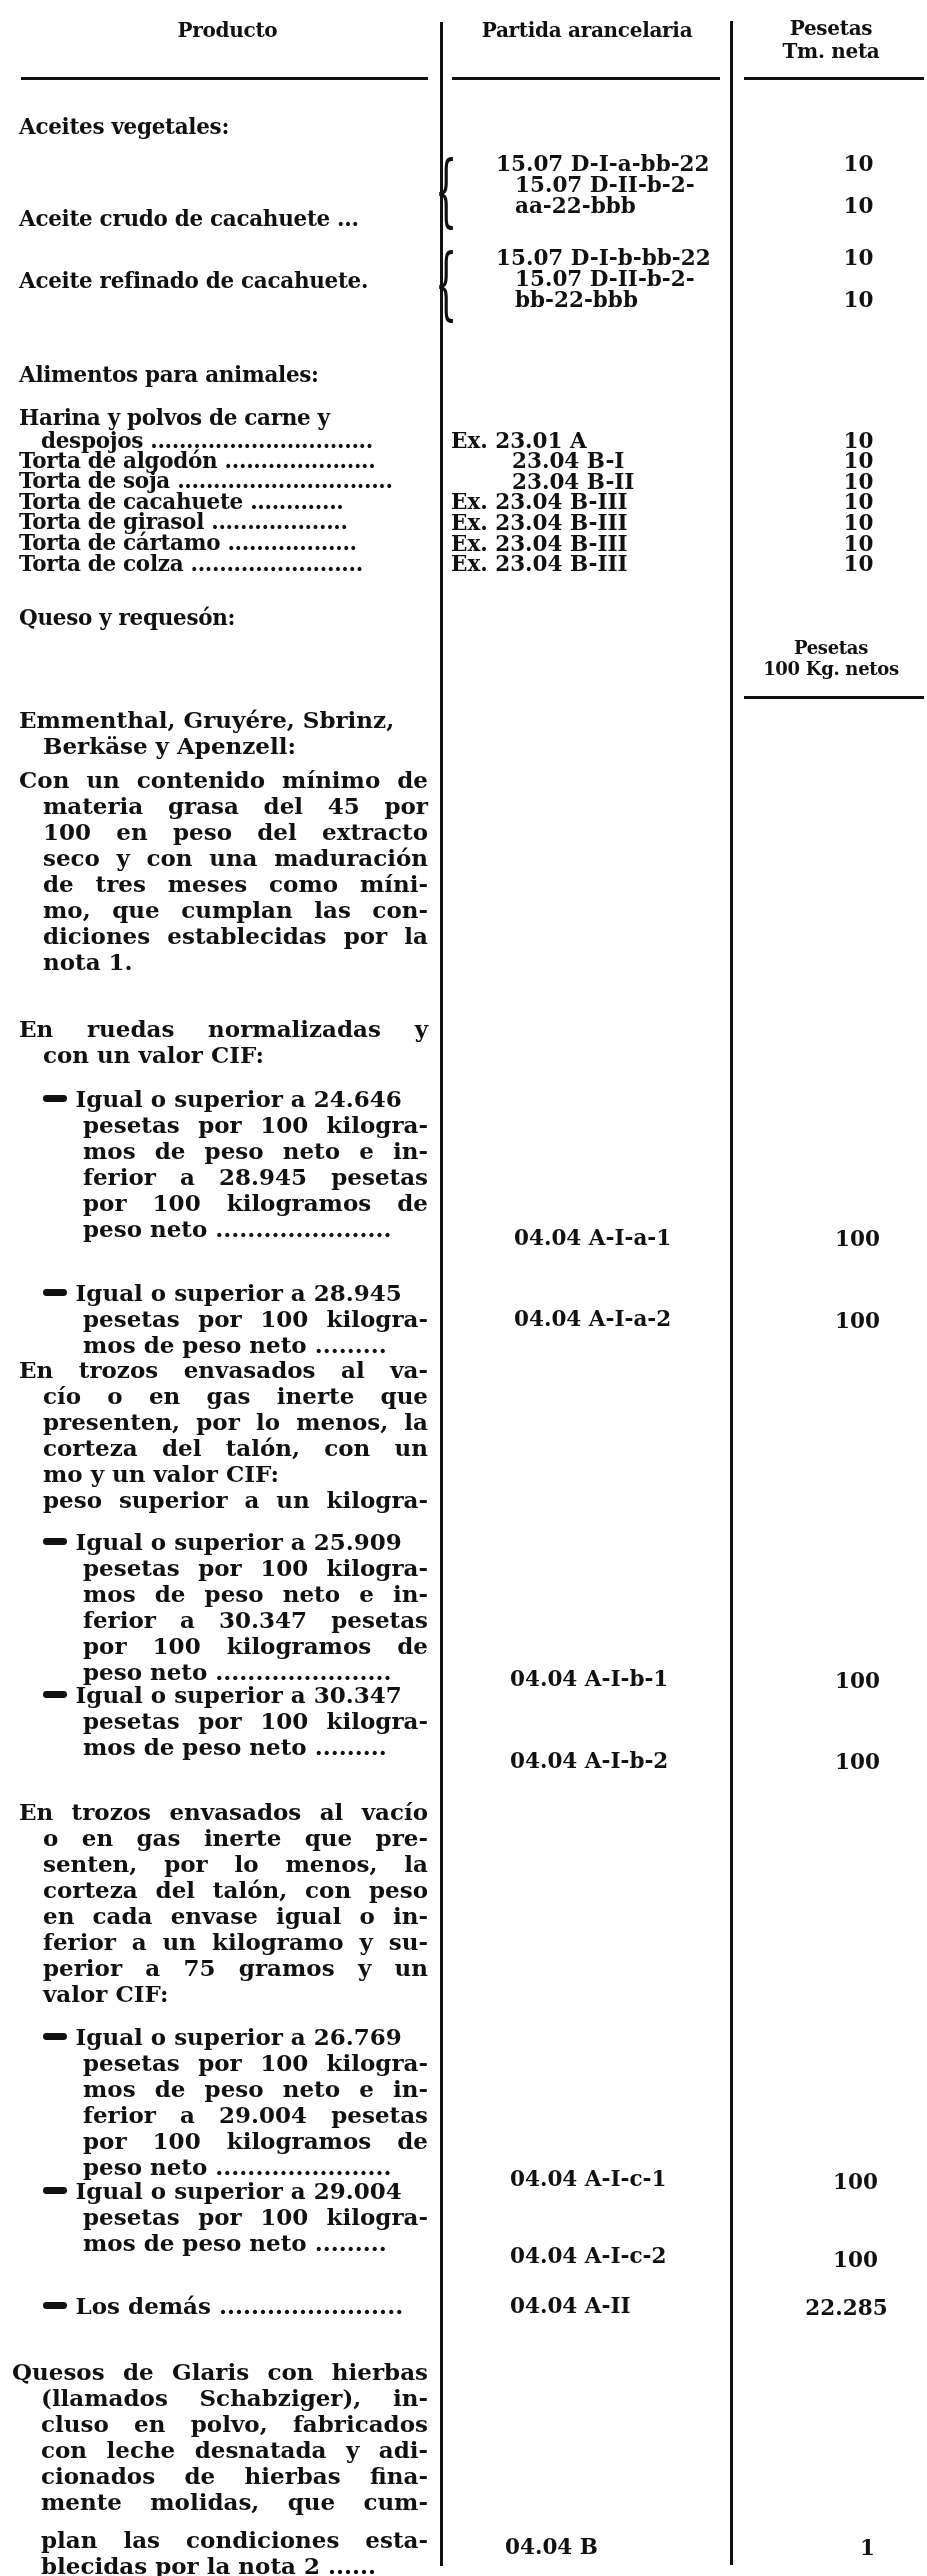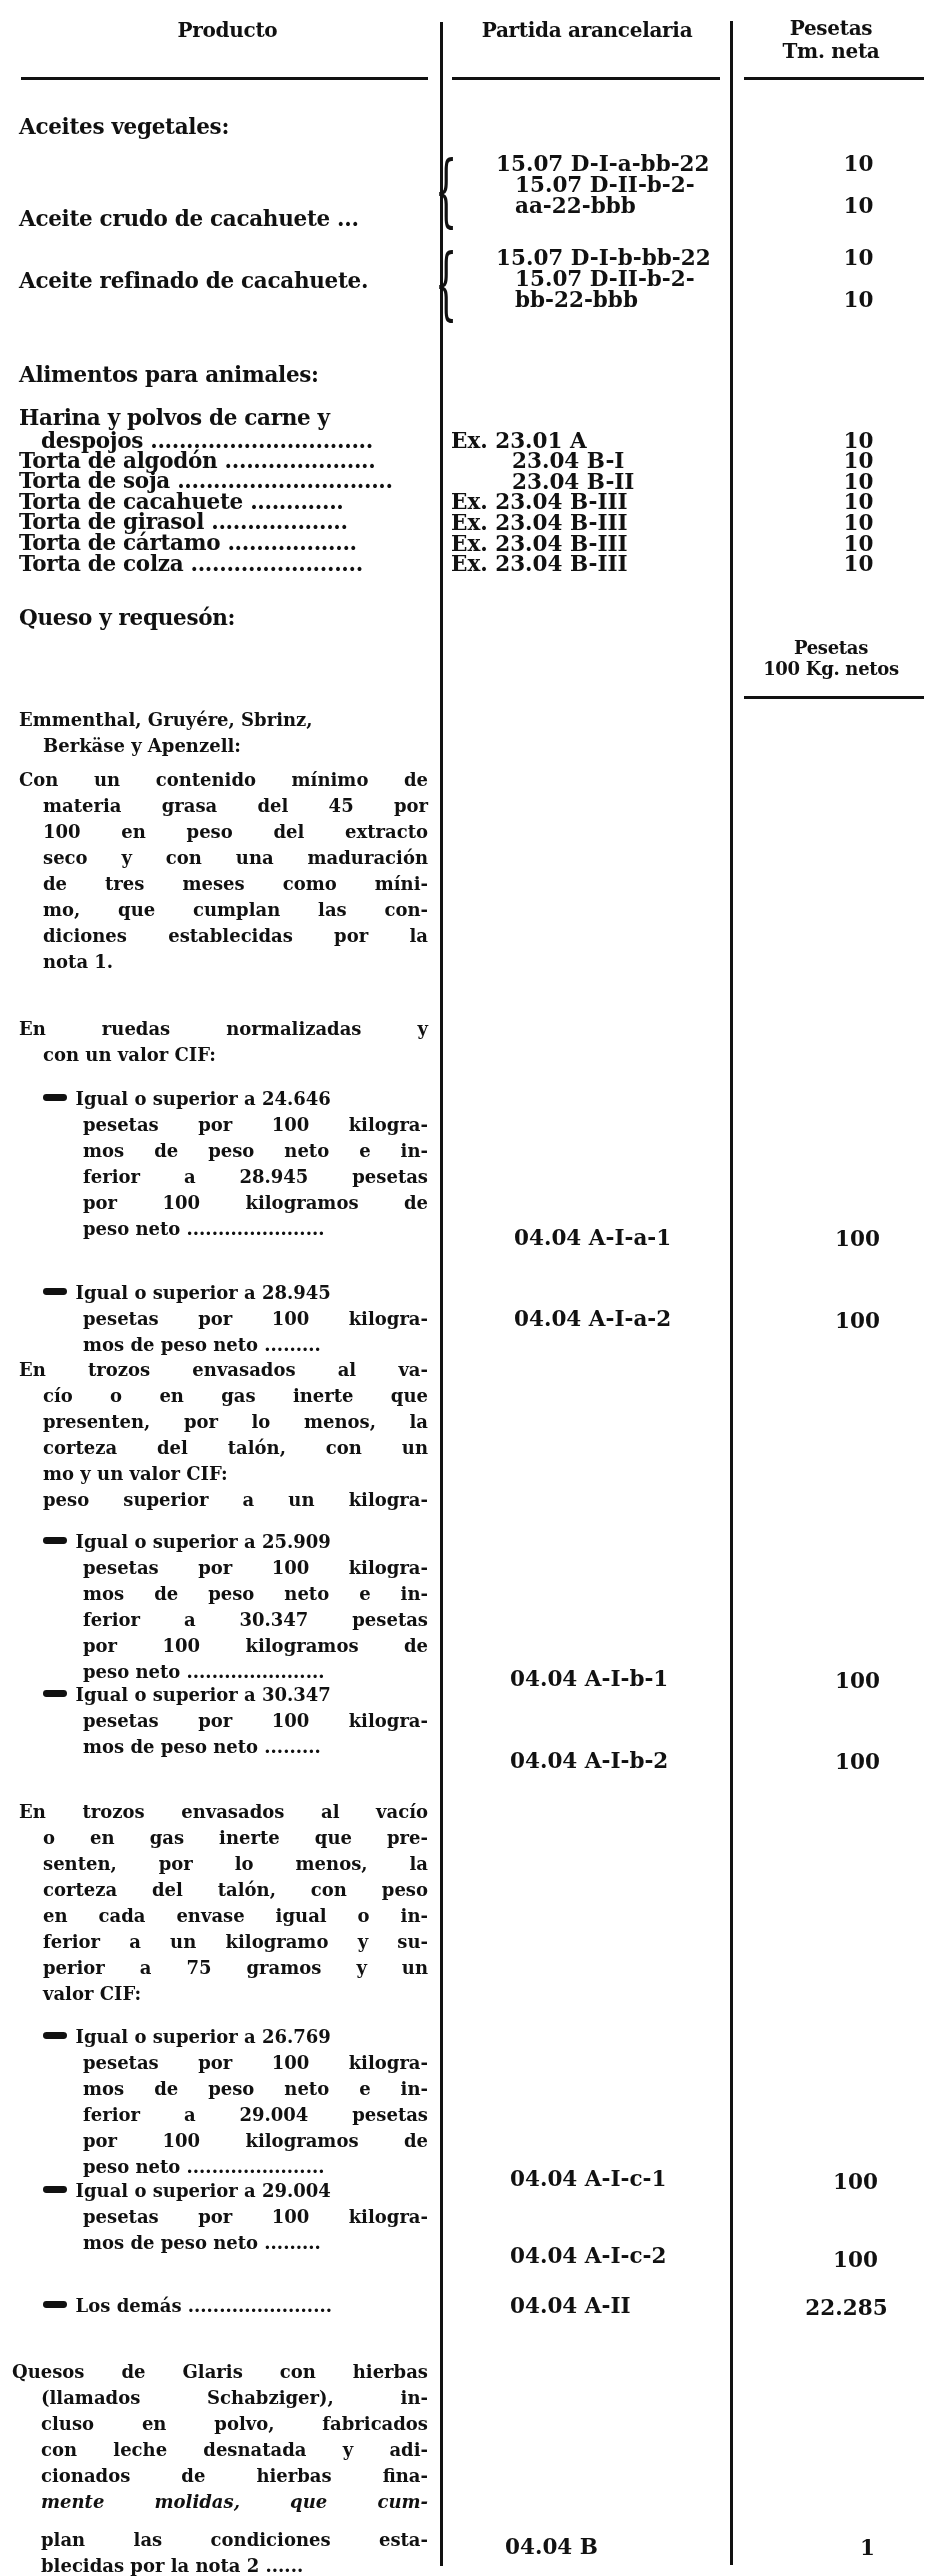--- a/index.html
+++ b/index.html
@@ -10,21 +10,21 @@
   .hrule { position: absolute; background: #111; height: 3.4px; }
   .t { position: absolute; white-space: nowrap; font-size: 21.5px; line-height: 26px; font-weight: bold;
        letter-spacing: -0.3px; }
   .hdr { font-size: 20px; line-height: 22px; text-align: center; font-weight: bold; }
   .code { position: absolute; white-space: nowrap; font-size: 21.5px; line-height: 22px; font-weight: bold; }
   .val { position: absolute; white-space: nowrap; font-size: 21.5px; line-height: 22px; font-weight: bold;
          width: 103px; text-align: center; }
   .brace { position: absolute; font-family: "DejaVu Serif", serif; font-weight: normal; color: #111; }
   .dash { display: inline-block; width: 24px; height: 6.9px; background: #111; border-radius: 3.4px;
           vertical-align: middle; margin-right: 8.6px; position: relative; top: -2.6px; }
-  .para { position: absolute; font-size: 18px; line-height: 26px; font-weight: bold; }
+  .para { position: absolute; font-size: 23px; line-height: 26px; font-weight: bold; }
   .para .ln { display: block; white-space: nowrap; }
   .para .ln.ind1 { padding-left: 45px; }
   .para .ln.just { text-align: justify; text-align-last: justify; }
 </style>
 </head>
 <body>
 
 <div class="page">
 
   <div class="vline" style="left:440px; top:22px; height:2544px;"></div>
@@ -196,21 +196,21 @@
   </div>
   <div class="code" style="left:510px; top:2295px;">04.04 A-II</div>
   <div class="val" style="left:795px; top:2297px;">22.285</div>
 
   <div class="para" style="left:12px; top:2359px; width:416px;">
     <span class="ln just">Quesos de Glaris con hierbas</span>
     <span class="ln just" style="padding-left:29px;">(llamados Schabziger), in-</span>
     <span class="ln just" style="padding-left:29px;">cluso en polvo, fabricados</span>
     <span class="ln just" style="padding-left:29px;">con leche desnatada y adi-</span>
     <span class="ln just" style="padding-left:29px;">cionados de hierbas fina-</span>
-    <span class="ln just" style="padding-left:29px;font-style:italic;">mente molidas, que cum-</span>
+    <span class="ln just" style="padding-left:29px;">mente molidas, que cum-</span>
     <span class="ln just" style="padding-left:29px;margin-top:12px;">plan las condiciones esta-</span>
     <span class="ln" style="padding-left:29px;">blecidas por la nota 2 ......</span>
   </div>
   <div class="code" style="left:505px; top:2536px;">04.04 B</div>
   <div class="val" style="left:816px; top:2537px;">1</div>
 
 </div>
 
 
 </body></html>

